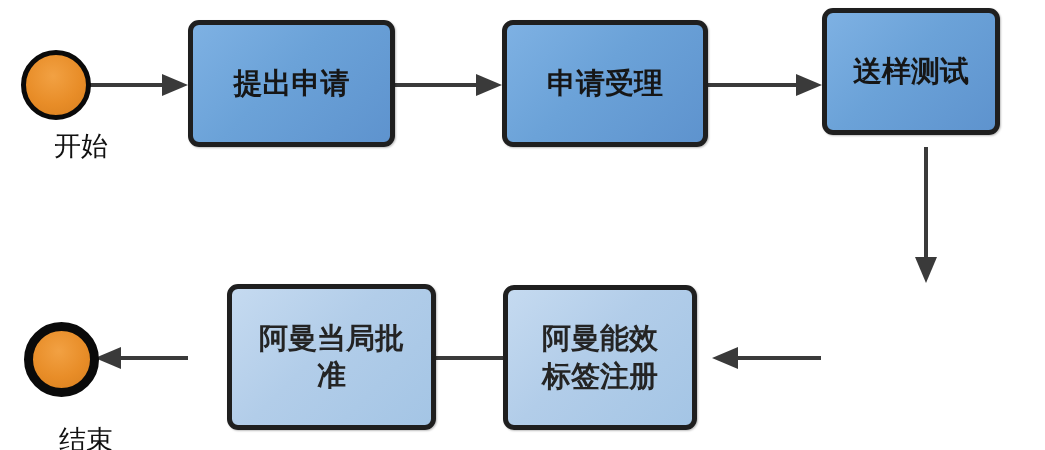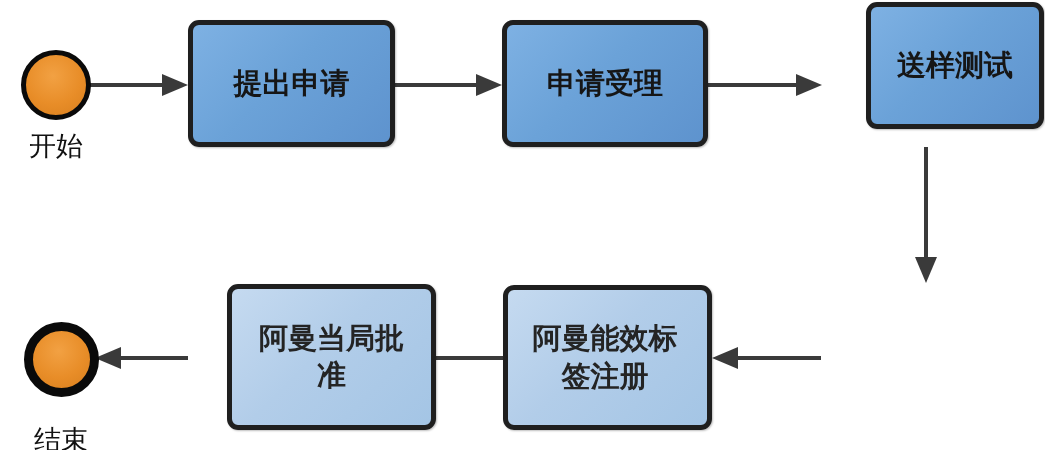--- a/index.html
+++ b/index.html
@@ -39,23 +39,23 @@
     color: #161616;
     padding: 4px 22px;
     box-shadow: 1px 1px 2px rgba(0,0,0,0.25);
   }
   .node.light {
     background: linear-gradient(135deg, #c5daf0 0%, #b2cde9 45%, #a4c5e5 100%);
     color: #242424;
   }
   .node-step1 { left: 188px; top: 20px;  width: 207px; height: 127px; }
   .node-step2 { left: 502px; top: 20px;  width: 206px; height: 127px; }
-  .node-step3 { left: 822px; top: 2px;  width: 178px; height: 127px; margin-left: 44px; }
+  .node-step3 { left: 822px; top: 8px;  width: 178px; height: 127px; }
   .node-step4 { left: 821px; top: 283px; width: 206px; height: 148px; }
-  .node-step5 { left: 503px; top: 285px; width: 209px; height: 145px; padding-left: 17px; }
+  .node-step5 { left: 503px; top: 285px; width: 194px; height: 145px; }
   .node-step6 { left: 188px; top: 284px; width: 209px; height: 146px; margin-left: 39px; }
   .terminal {
     position: absolute;
     box-sizing: border-box;
     border-radius: 50%;
     background: radial-gradient(circle at 45% 35%, #f2a143 0%, #e88d28 55%, #d87e1d 100%);
   }
   .terminal.start {
     left: 21px; top: 50px;
     width: 70px; height: 70px;
@@ -66,20 +66,21 @@
     width: 75px; height: 75px;
     border: 9px solid #0a0a0a;
   }
   .terminal-label {
     position: absolute;
     width: 110px;
     text-align: center;
     font-size: 27px;
     color: #111111;
     font-weight: normal;
+    margin-left: 25px;
   }
   .label-start { left: 1px;  top: 128px; }
   .label-end   { left: 6px;  top: 422px; }
   .arrow-line { stroke: #3a3a3a; stroke-width: 4; }
   .arrow-head { fill: #3a3a3a; stroke: none; }
 </style>
 </head>
 <body>
 
 <div class="canvas">

